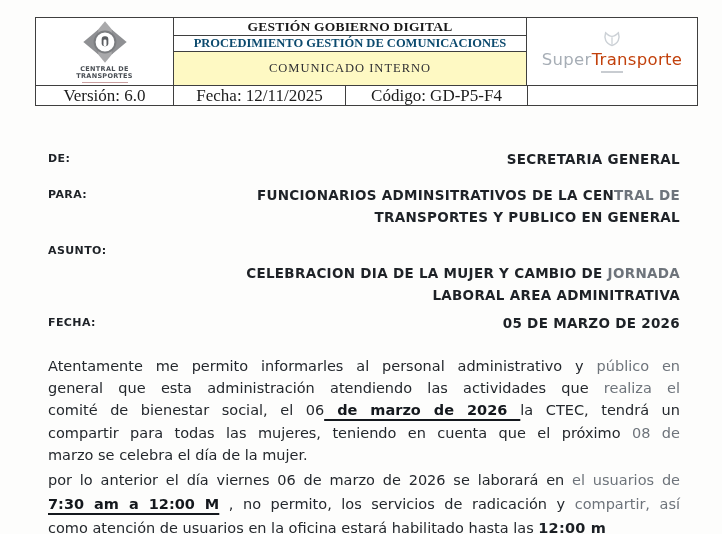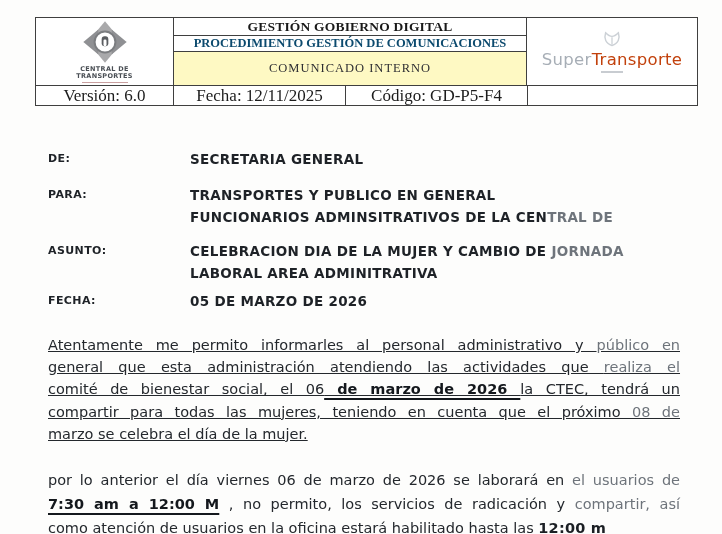--- a/index.html
+++ b/index.html
@@ -35,28 +35,28 @@
   .mc1{width:138px;border-right:1.5px solid #3f3f3f;}
   .mc2{width:172px;border-right:1.5px solid #3f3f3f;}
   .mc3{width:182px;border-right:1.5px solid #3f3f3f;}
   .mc4{flex:1;}
 
   
   #fields{position:absolute;left:48px;top:148px;width:632px;}
   .field{display:flex;}
   .field:nth-child(1){margin-bottom:14px;}
   .field:nth-child(2){margin-bottom:12px;}
-  .field:nth-child(3){margin-bottom:6px;}
+  .field:nth-child(3){margin-bottom:6px;flex-direction:column;}
   .flabel{width:142px;flex:none;font-weight:bold;font-size:11px;line-height:22px;
           letter-spacing:.4px;color:#1e2227;}
-  .fvalue{flex:1;font-weight:bold;font-size:13.5px;line-height:22px;letter-spacing:.3px;color:#1e2227;}
+  .fvalue{flex:1;font-weight:bold;font-size:13.5px;line-height:22px;letter-spacing:.3px;color:#1e2227;text-align:right;}
 
   
   .para{position:absolute;left:48px;width:632px;font-size:14.5px;color:#24282d;}
-  #para1{top:334px;text-decoration:underline;}
+  #para1{top:355px;}
   #para1 .line{line-height:22.2px;}
   #para2{top:468px;}
   #para2 .line{line-height:24px;}
   .line{text-align:justify;text-align-last:justify;}
   .line.nj{text-align:left;text-align-last:left;}
   .b{font-weight:bold;color:#14181d;margin-top:45px;}
   .u{text-decoration:underline;text-decoration-thickness:1.7px;text-underline-offset:3.5px;}
   .fade{color:#6e747b;}
   .sb{font-weight:bold;color:#1b1f24;letter-spacing:.2px;}
 </style>
@@ -113,22 +113,22 @@
   <div id="fields">
       <div class="field">
         <div class="flabel">DE:</div>
         <div class="fvalue">
           <div class="vline"><span>SECRETARIA GENERAL</span></div>
         </div>
       </div>
       <div class="field">
         <div class="flabel">PARA:</div>
         <div class="fvalue">
+          <div class="vline"><span>FUNCIONARIOS ADMINSITRATIVOS DE LA CEN</span><span class="fade">TRAL DE</span></div>
           <div class="vline"><span>TRANSPORTES Y PUBLICO EN GENERAL</span></div>
-          <div class="vline"><span>FUNCIONARIOS ADMINSITRATIVOS DE LA CEN</span><span class="fade">TRAL DE</span></div>
         </div>
       </div>
       <div class="field">
         <div class="flabel">ASUNTO:</div>
         <div class="fvalue">
           <div class="vline"><span>CELEBRACION DIA DE LA MUJER Y CAMBIO DE </span><span class="fade">JORNADA</span></div>
           <div class="vline"><span>LABORAL AREA ADMINITRATIVA</span></div>
         </div>
       </div>
       <div class="field">

